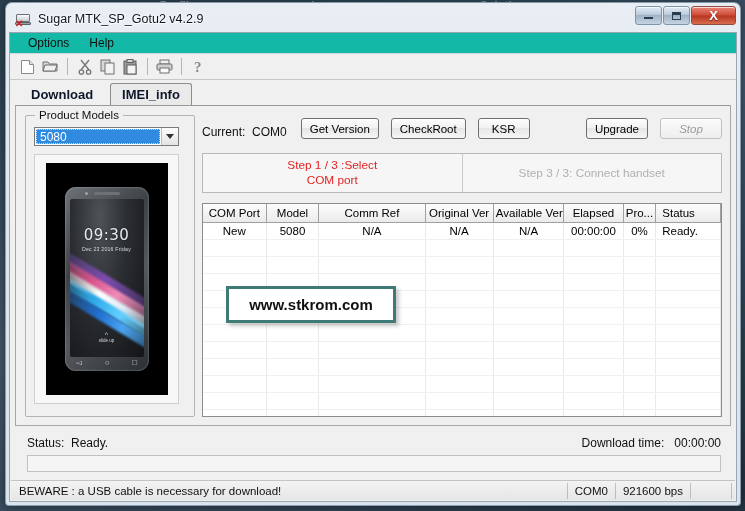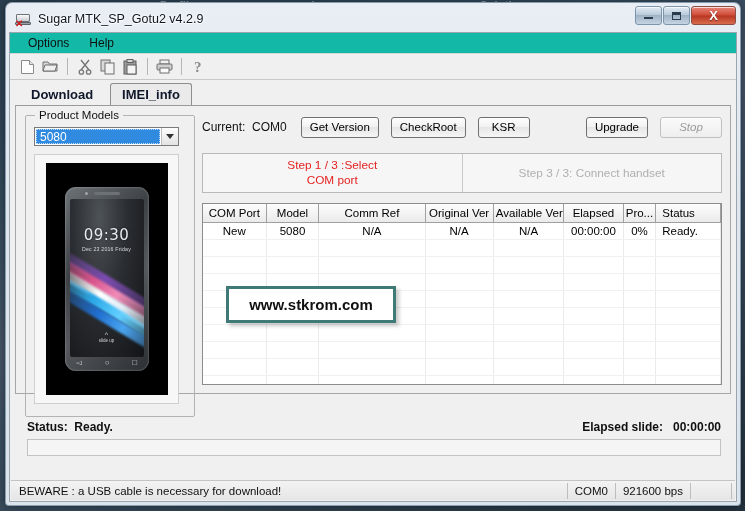--- a/index.html
+++ b/index.html
@@ -265,21 +265,21 @@
   .unlock .chev { font-size: 7px; display:block; line-height:6px;}
   .navbar {
     position: absolute; bottom: 2px; left: 0; width: 100%;
     display:flex; justify-content: space-around; align-items:center;
     height: 14px;
   }
   .navbar span { color:#cfd4da; font-size: 8px; }
 
   
   .right { position: absolute; left: 186px; top: 9px; right: 8px; bottom: 8px; }
-  .toprow { display:flex; align-items:center; height: 24px; }
+  .toprow { display:flex; align-items:flex-end; height: 24px; }
   .cur-label { font-size: 12px; color:#101010; margin-right: 14px; white-space: nowrap;}
   .btn {
     height: 21px;
     min-width: 52px;
     padding: 0 8px;
     font-size: 11.5px;
     color: #000;
     background: linear-gradient(180deg,#fdfdfd 0%,#f2f2f2 45%,#e6e6e6 50%,#f6f6f6 100%);
     border: 1px solid #707070;
     border-radius: 3px;
@@ -351,23 +351,22 @@
     border: 3px solid #3f7a77;
     display:flex; align-items:center; justify-content:center;
     font-size: 15px; font-weight: bold; color:#111;
     box-shadow: 3px 3px 4px rgba(0,0,0,.22);
   }
 
   
   .botarea {
     flex: 0 0 auto;
     height: 50px;
-    margin: 16px 5px;
+    margin: 0 5px;
     position: relative;
-    font-weight: bold;
   }
   .statusline {
     position:absolute; left: 12px; top: 6px;
     font-size: 12px; color:#101010;
   }
   .elapsedline {
     position:absolute; right: 10px; top: 6px;
     font-size: 12px; color:#101010;
   }
   .progress {
@@ -713,21 +712,21 @@
 
       </div>
     </div>
 
     <div class="botarea">
       <div class="statusline">
         <span>Status:</span>&nbsp;
         <span>Ready.</span>
       </div>
       <div class="elapsedline">
-        <span>Elapsed slide:</span>&nbsp;&nbsp;
+        <span>Download time:</span>&nbsp;&nbsp;
         <span>00:00:00</span>
       </div>
       <div class="progress">
         <div class="fill" style="width: 0%;"></div>
       </div>
     </div>
 
     <div class="statusbar">
       <div class="sb-main">BEWARE : a USB cable is necessary for download!</div>
       <div class="sb-panel">COM0</div>

